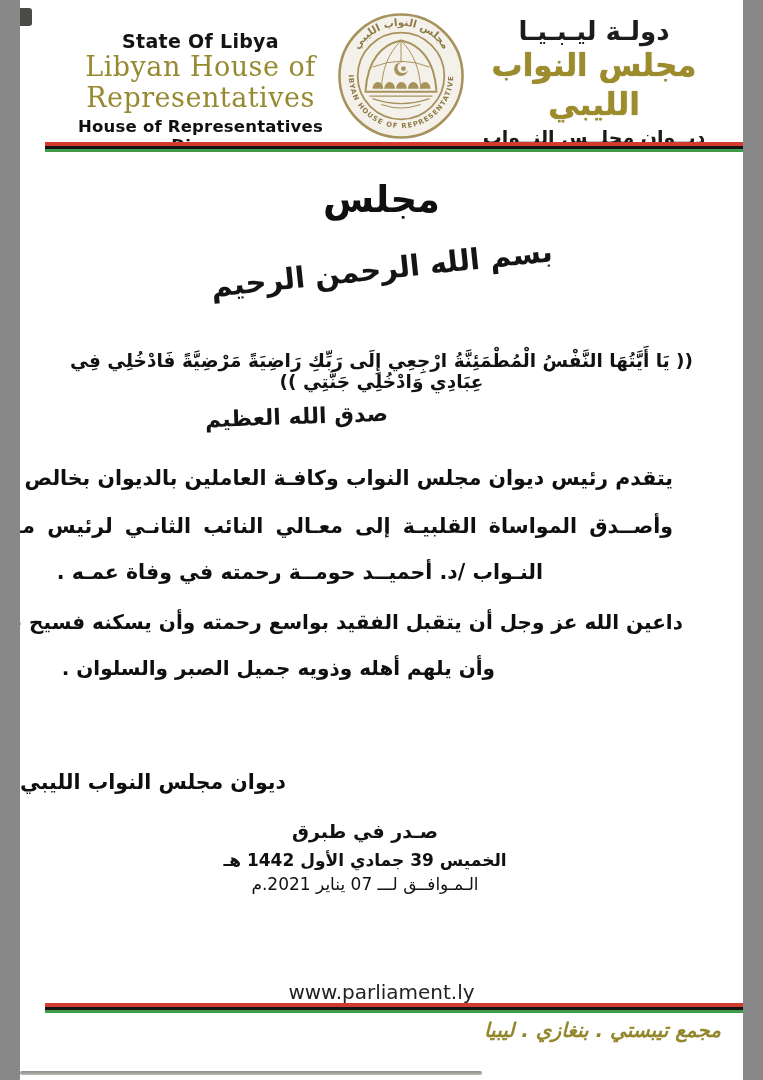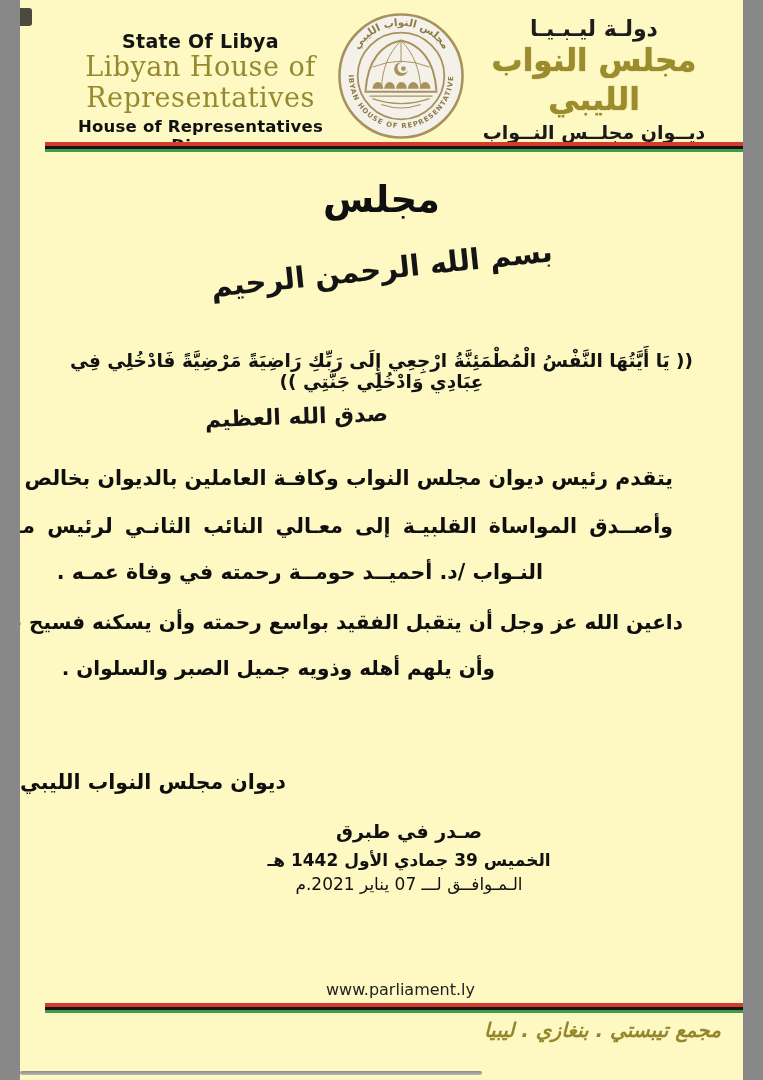--- a/index.html
+++ b/index.html
@@ -1,38 +1,38 @@
 <!DOCTYPE html>
 <html lang="ar"><head>
 <meta charset="utf-8">
 <style>
   html,body{margin:0;padding:0;}
   body{background:#888;}
   .page{
     position:relative;
     width:723px;height:1080px;
     margin:0 auto;
-    background:#fef9c3;
+    background:#ffffff;
     overflow:hidden;
     font-family:"DejaVu Sans", sans-serif;
     color:#161616;
   }
   .abs{position:absolute;}
   
   .smudge{top:8px;left:0;width:12px;height:18px;background:#2b2b28;border-radius:0 3px 3px 0;opacity:.85;}
   .bottom-edge{top:1071px;left:0;width:462px;height:4px;background:linear-gradient(#8c8c88,#b9b9b4);border-radius:2px;}
 
   
   .hdr-left{top:30px;left:38px;width:285px;text-align:center;}
   .hdr-left .state{font-size:19px;font-weight:bold;color:#141414;letter-spacing:.3px;}
   .hdr-left .serif{font-family:"DejaVu Serif", serif;font-size:27px;color:#96892f;line-height:1.14;letter-spacing:.5px;}
   .hdr-left .diwan{font-size:16.5px;font-weight:bold;color:#101010;margin-top:3px;letter-spacing:.2px;}
 
   .hdr-right{top:16px;right:14px;width:270px;text-align:center;direction:rtl;}
-  .hdr-right .state{font-size:22px;font-weight:600;color:#1c1c1c;}
+  .hdr-right .state{font-size:26px;font-weight:600;color:#1c1c1c;}
   .hdr-right .callig{font-size:31px;font-weight:bold;color:#9c8c2c;line-height:1.25;text-shadow:0 0 1px #7a6c1d;}
   .hdr-right .diwan{font-size:19px;font-weight:bold;color:#1a1a1a;margin-top:2px;}
 
   .logo{top:12px;left:317px;width:128px;height:128px;}
 
   .flag{display:flex;flex-direction:column;}
   .flag .r{background:#d43a2d;height:4px;}
   .flag .k{background:#151515;height:2.5px;}
   .flag .g{background:#3f9d4a;height:3.5px;}
   .stripe-top{top:142px;left:25px;width:720px;}
@@ -47,27 +47,27 @@
 
   .bline{direction:rtl;font-size:20.5px;font-weight:bold;color:#0f0f0f;white-space:nowrap;}
   .b1{top:466px;right:70px;}
   .b2{top:514px;right:70px;word-spacing:5px;}
   .b3{top:560px;right:200px;}
   .b4{top:610px;right:60px;font-size:20px;}
   .b5{top:656px;right:248px;font-size:20px;}
   .xbold{font-weight:900;}
 
   .signature{top:770px;left:0;width:100%;text-align:left;direction:rtl;font-size:20.5px;font-weight:bold;color:#0e0e0e;}
-  .issued{top:820px;left:0;width:690px;text-align:center;direction:rtl;color:#111;padding-left:44px;}
+  .issued{top:820px;left:0;width:690px;text-align:center;direction:rtl;color:#111;}
   .issued .place{font-size:19px;font-weight:bold;}
   .issued .hijri{font-size:17px;font-weight:bold;margin-top:8px;}
   .issued .greg{font-size:17px;font-weight:normal;margin-top:4px;}
 
   
-  .website{top:980px;left:0;width:100%;text-align:center;font-size:16px;color:#222;margin-left:19px;}
+  .website{top:980px;left:0;width:100%;text-align:center;font-size:20px;color:#222;}
   .telfax{top:1021px;left:30px;font-size:20px;color:#93862b;font-weight:600;letter-spacing:.3px;}
   .address{top:1018px;right:22px;direction:rtl;font-size:20px;font-weight:bold;color:#93862b;font-style:italic;}
 
   .seal-text{fill:#8d7a46;font-family:"DejaVu Sans", sans-serif;font-weight:bold;}
 </style>
 </head>
 <body>
 
 <div class="page">
 

